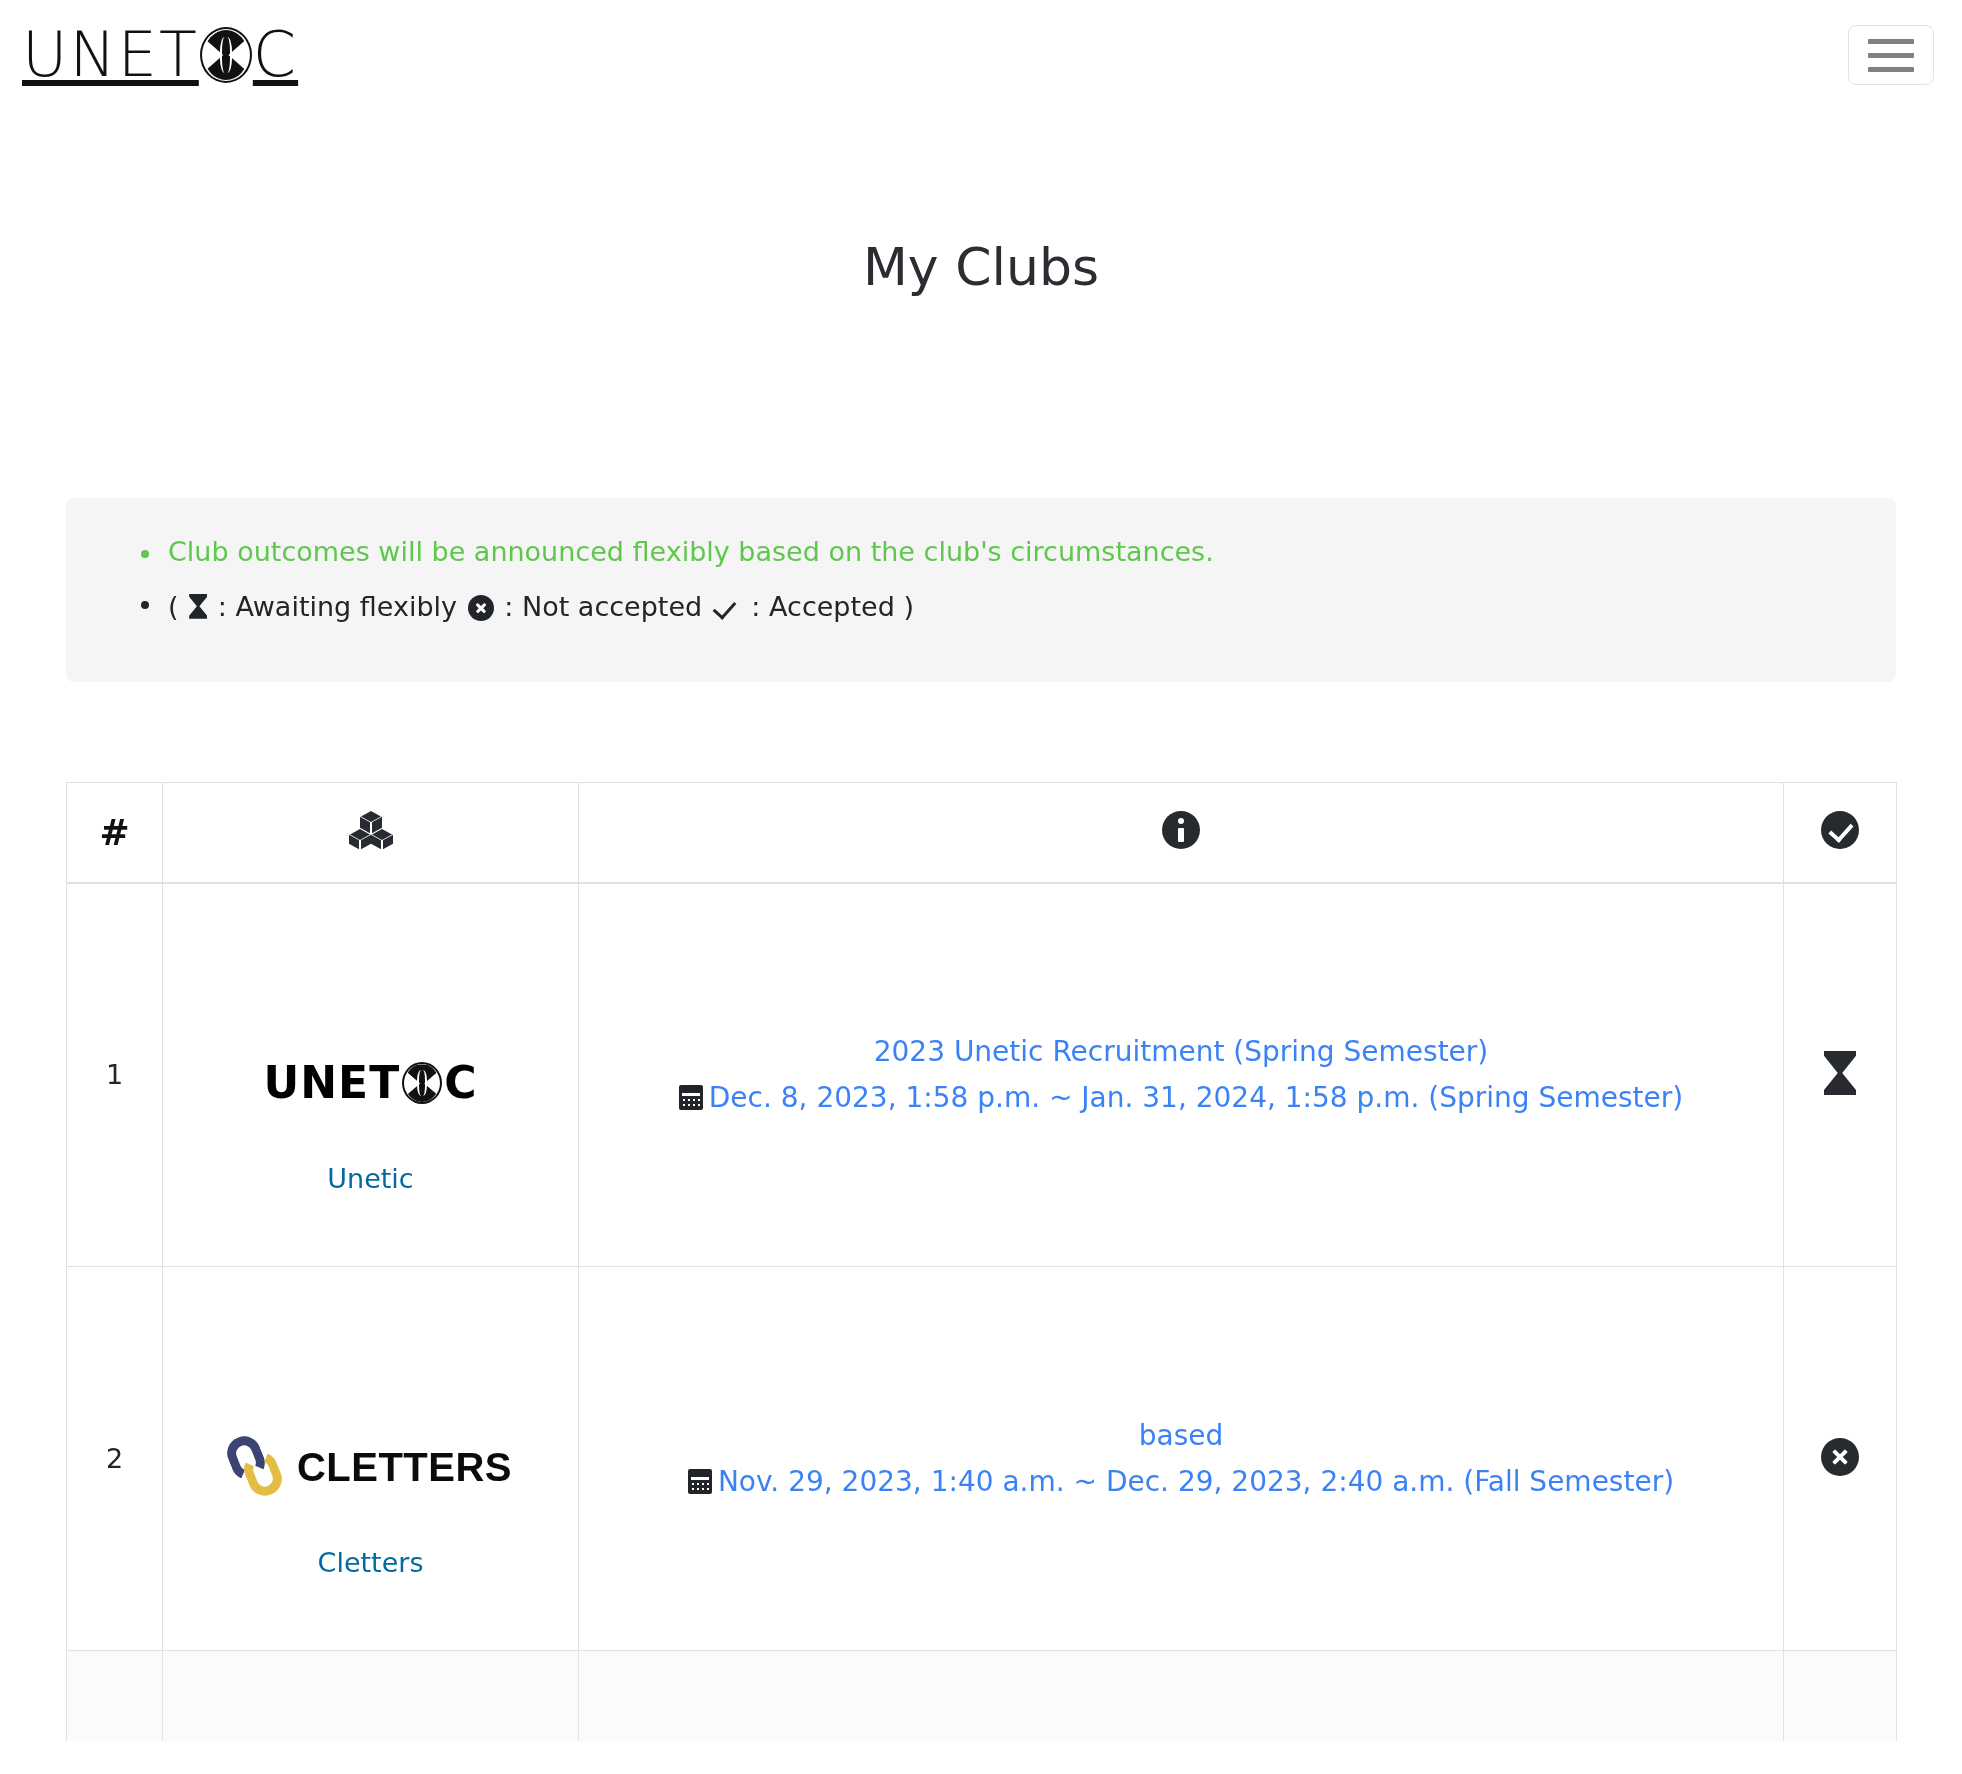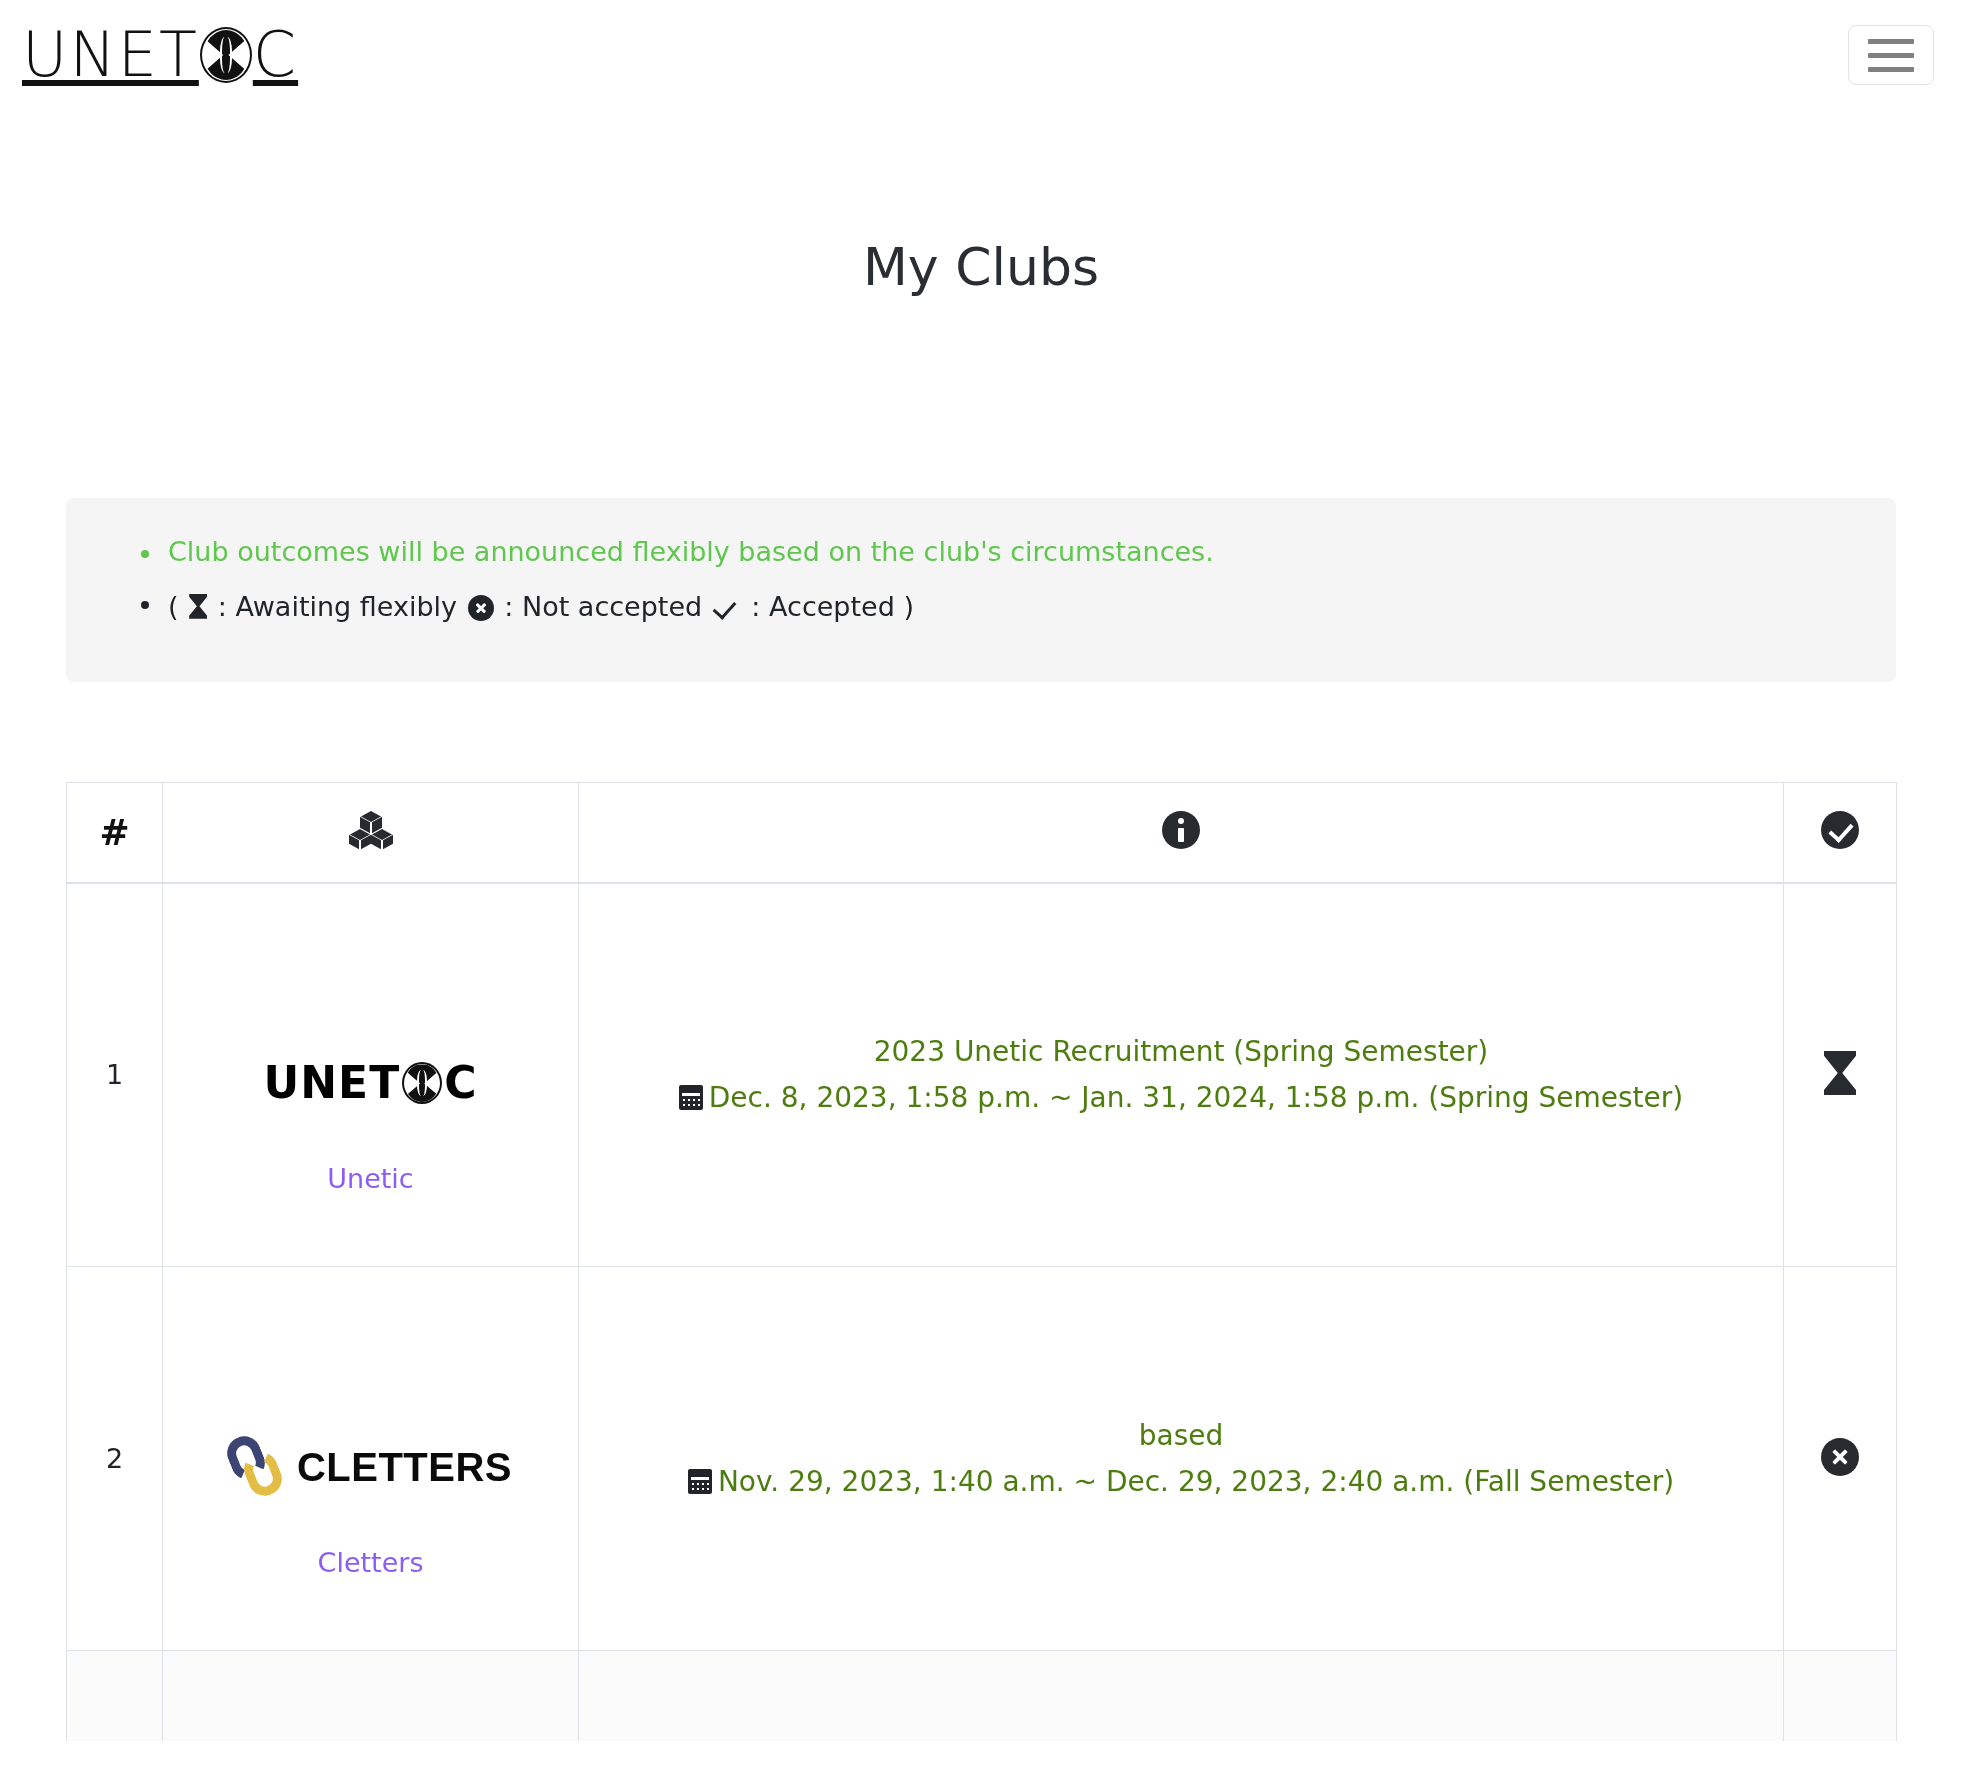--- a/index.html
+++ b/index.html
@@ -292,21 +292,21 @@
   .logo-img-box {
     height: 220px;
     display: flex;
     align-items: center;
     justify-content: center;
     width: 100%;
     padding-top: 60px;
   }
   .club-name {
     font-size: 27px;
-    color: #8b5cf6;
+    color: #0369a1;
     padding-bottom: 6px;
     font-family: "DejaVu Sans", sans-serif;
   }
 
   
   .unetic-logo {
     display: flex;
     align-items: center;
     font-family: "DejaVu Sans", sans-serif;
     font-weight: 700;
@@ -349,21 +349,21 @@
     font-size: 40px;
     font-weight: 700;
     letter-spacing: 0.5px;
     color: #0b0b0b;
     font-family: "Liberation Sans", sans-serif;
   }
 
   td.cell-info {
     font-size: 28px;
     line-height: 1.42;
-    color: #4d7c0f;
+    color: #3b82f6;
     padding: 14px 24px;
     font-family: "DejaVu Sans", sans-serif;
   }
   .info-title { display: block; }
   .info-date  { display: block; margin-top: 6px; }
   .ico-calendar {
     display: inline-block;
     width: 24px; height: 25px;
     vertical-align: -3px;
     margin-right: 6px;

